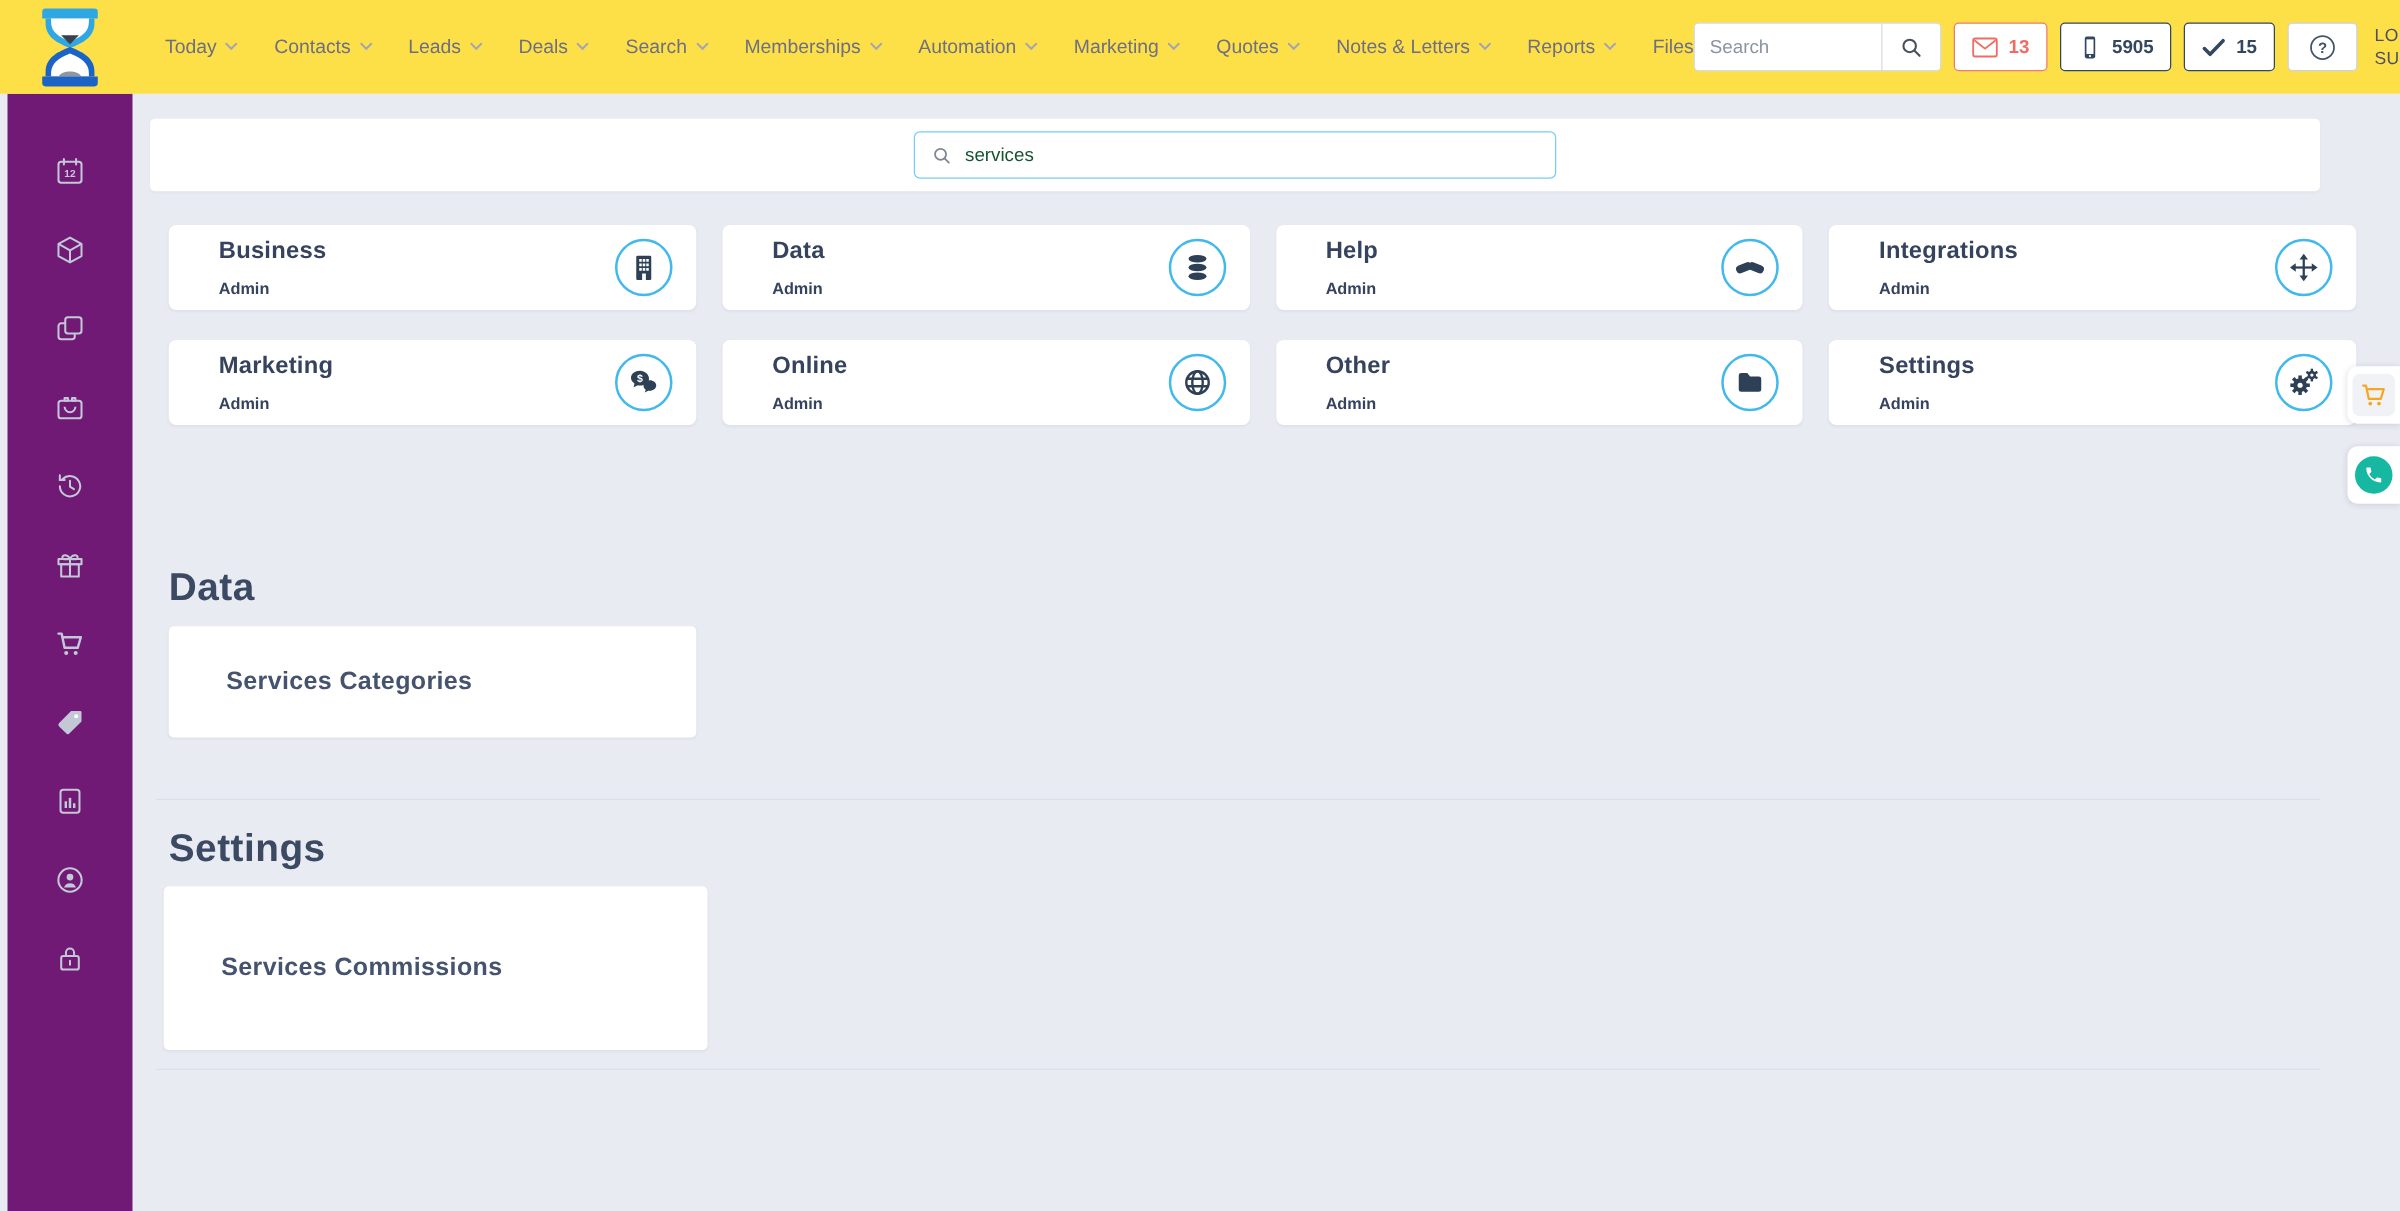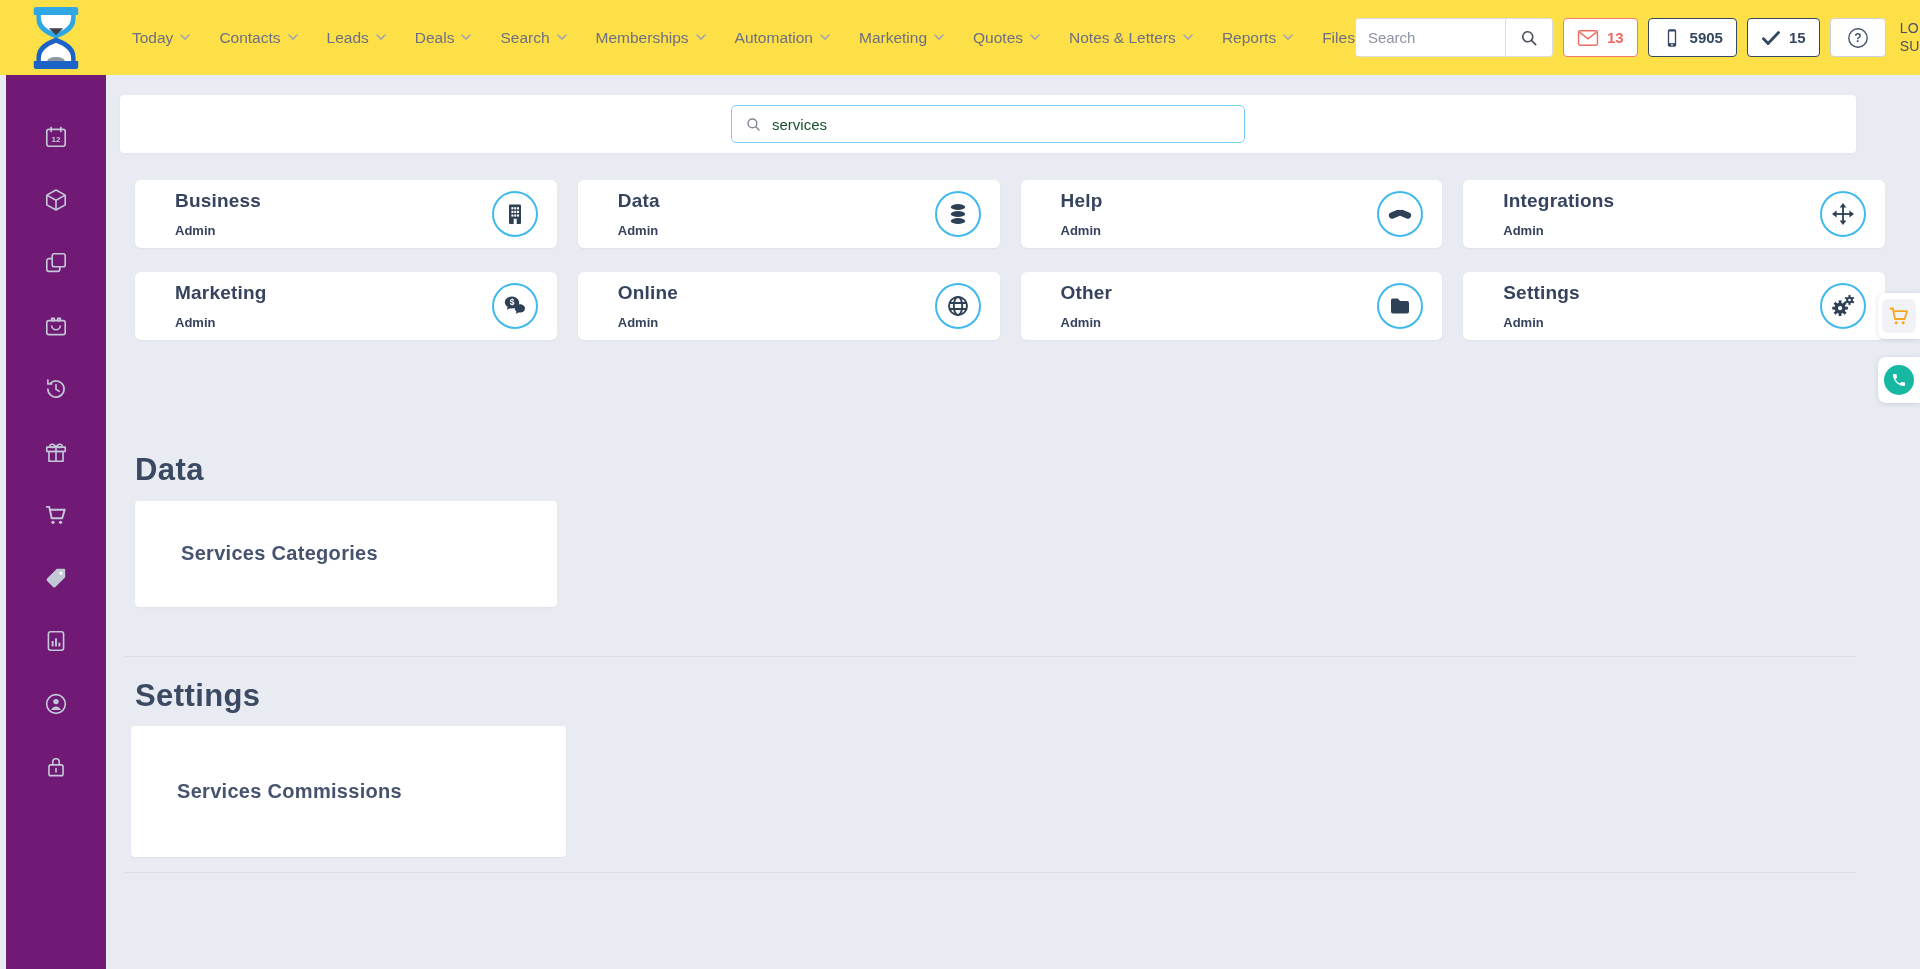--- a/index.html
+++ b/index.html
@@ -63,21 +63,21 @@
   .cat-title { font-size:19px; color:#35435e; font-weight:600; letter-spacing:.2px; }
   .cat-sub { font-size:13px; color:#35435e; font-weight:700; margin-top:11px; }
   .cat-ring { width:46px; height:46px; border:2px solid #41b9ec; border-radius:50%;
     display:flex; align-items:center; justify-content:center; color:#2e4056; background:#fff; }
   .section-title { margin:112px 0 0 35px; font-size:31px; line-height:1.15;
     color:#3b4962; font-weight:700; letter-spacing:.4px; }
   .section-title.settings { margin-top:21px; }
   .wide-card { background:#fff; border-radius:4px; display:flex; align-items:center;
     padding-left:46px; cursor:pointer; box-shadow:0 1px 2px rgba(30,40,70,.05);
     font-size:20px; color:#46536e; font-weight:600; letter-spacing:.3px; }
-  .wide-card.first { margin:13px 0 0 35px; width:422px; height:106px; }
+  .wide-card.first { margin:13px 0 0 35px; width:422px; height:89px; }
   .wide-card.second { margin:13px 0 0 31px; width:435px; height:131px; }
   .divider { margin:49px 64px 0 25px; border:none; border-top:1px solid #dcdfe8; }
   .divider.bottom { margin-top:15px; }
   
   .edge-tab { position:absolute; right:0; width:42px; height:46px; background:#fff;
     border-radius:8px 0 0 8px; box-shadow:0 1px 5px rgba(30,40,70,.14);
     display:flex; align-items:center; justify-content:center; z-index:30; cursor:pointer; }
   .edge-tab.cart-tab { top:293px; }
   .edge-tab.phone-tab { top:357px; }
   .edge-inner { width:34px; height:34px; background:#f1f2f6; border-radius:6px;

